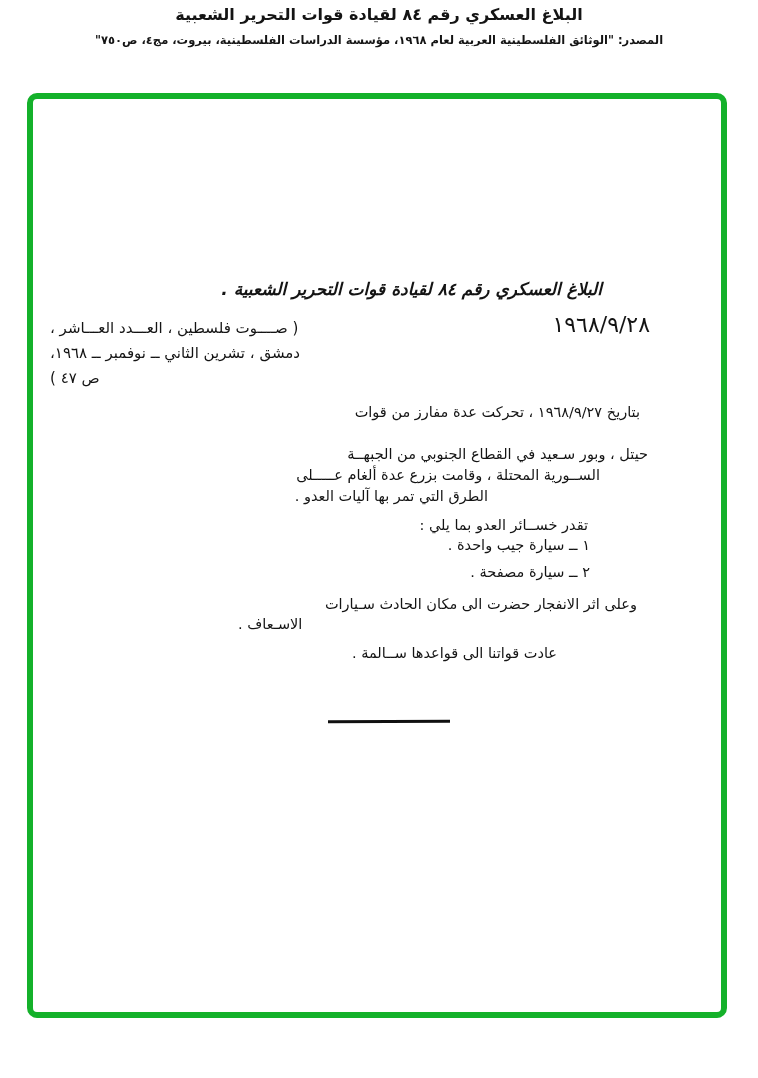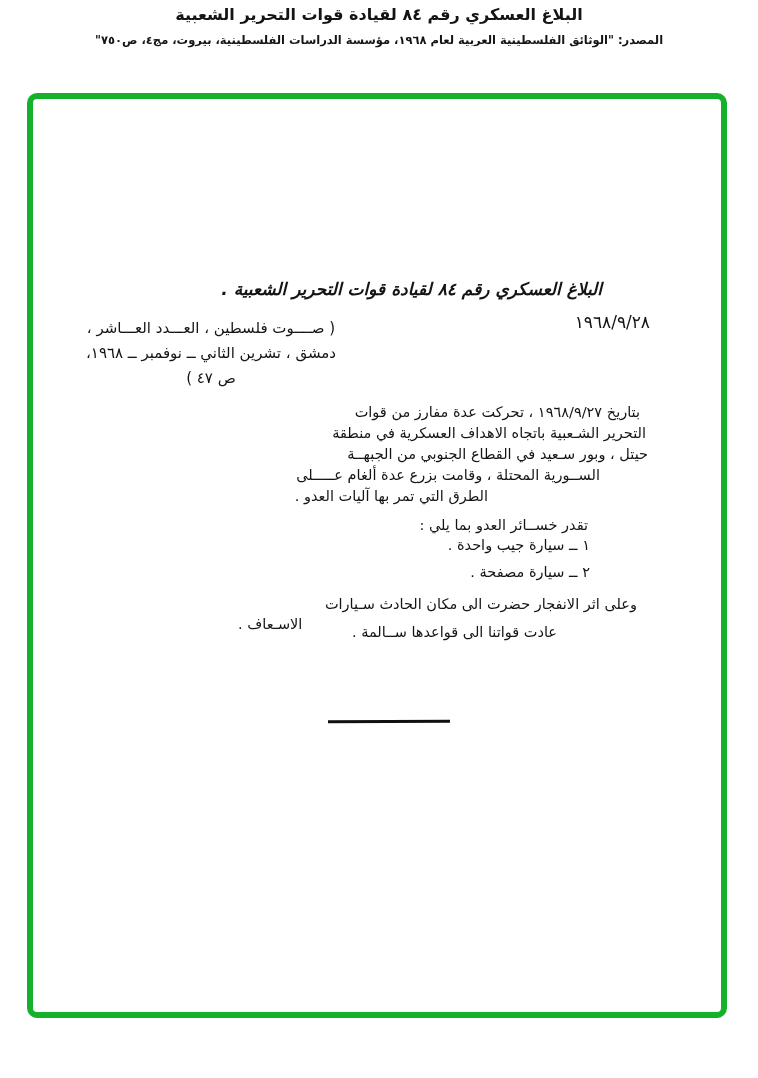--- a/index.html
+++ b/index.html
@@ -17,37 +17,37 @@
   }
   .hdr-source {
     position:absolute; top:33px; left:0; width:758px; text-align:center;
     font-size:11.5px; font-weight:bold;
   }
   .doc-frame {
     position:absolute; left:27px; top:93px; width:700px; height:925px;
     border:6px solid var(--green); border-radius:10px; background:transparent;
   }
   .doc-title { right:156px; top:279px; font-size:17px; font-weight:bold;font-style:italic; }
-  .doc-date  { right:108px; top:312px; font-size:17px; }
+  .doc-date  { right:108px; top:312px; font-size:22px; }
   .citation {
     position:absolute; left:50px; top:316px; width:322px;
-    direction:rtl; text-align:center; font-size:15px; line-height:25px;
+    direction:rtl; text-align:left; font-size:15px; line-height:25px;
   }
   .bl { position:absolute; white-space:nowrap; font-size:14.5px; }
   .bl-0  { right:118px; top:404px; }
   .bl-1  { right:112px; top:425px; }
   .bl-2  { right:110px; top:446px; }
   .bl-3  { right:158px; top:467px; }
   .bl-4  { right:270px; top:488px; }
   .bl-5  { right:170px; top:517px; }
   .bl-6  { right:168px; top:537px; }
   .bl-7  { right:168px; top:564px; }
   .bl-8  { right:121px; top:596px;margin-left:25px; }
   .bl-9  { left:238px; top:616px; }
-  .bl-10 { right:201px; top:624px; }
+  .bl-10 { right:201px; top:645px; }
   .separator {
     position:absolute; left:328px; top:720px; width:122px; height:3px;
     background:#101010; transform:rotate(-0.3deg);
   }
 </style>
 </head>
 <body>
 
 <div class="page">
 
@@ -59,21 +59,20 @@
   <div class="abs doc-title">البلاغ العسكري رقم ٨٤ لقيادة قوات التحرير الشعبية .</div>
   <div class="abs doc-date">١٩٦٨/٩/٢٨</div>
 
   <div class="citation">
     <div>( صــــوت فلسطين ، العـــدد العـــاشر ،</div>
     <div>دمشق ، تشرين الثاني ــ نوفمبر ــ ١٩٦٨،</div>
     <div>ص ٤٧ )</div>
   </div>
 
   <div class="bl bl-0">بتاريخ ١٩٦٨/٩/٢٧ ، تحركت عدة مفارز من قوات</div>
-  <div class="bl bl-1">التحرير الشـعبية باتجاه الاهداف العسكرية في منطقة</div>
   <div class="bl bl-2">حيتل ، وبور سـعيد في القطاع الجنوبي من الجبهــة</div>
   <div class="bl bl-3">الســورية المحتلة ، وقامت بزرع عدة ألغام عـــــلى</div>
   <div class="bl bl-4">الطرق التي تمر بها آليات العدو .</div>
   <div class="bl bl-5">تقدر خســائر العدو بما يلي :</div>
   <div class="bl bl-6">١ ــ سيارة جيب واحدة .</div>
   <div class="bl bl-7">٢ ــ سيارة مصفحة .</div>
   <div class="bl bl-8">وعلى اثر الانفجار حضرت الى مكان الحادث سـيارات</div>
   <div class="bl bl-9">الاسـعاف .</div>
   <div class="bl bl-10">عادت قواتنا الى قواعدها ســالمة .</div>
 

